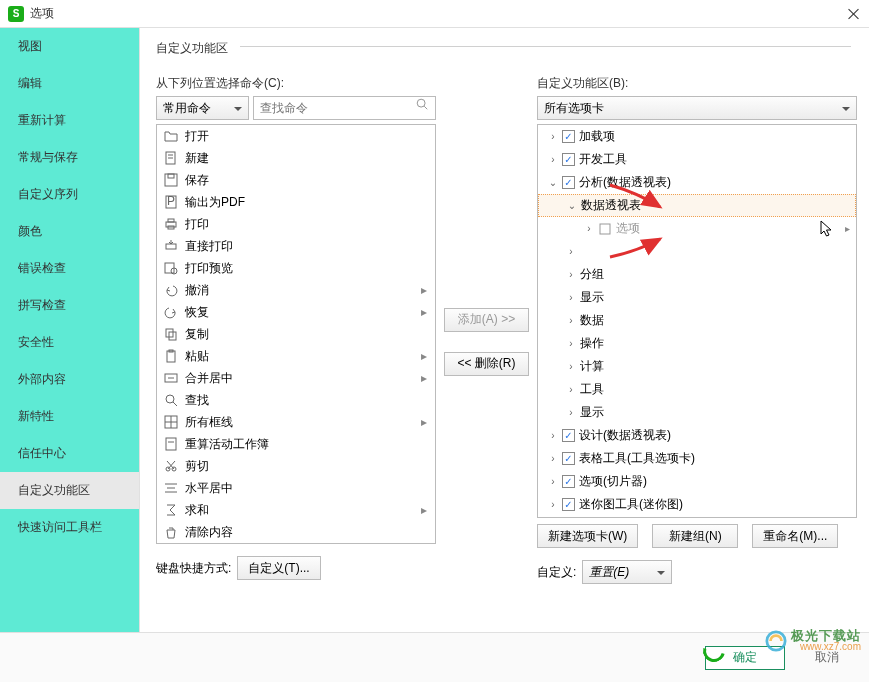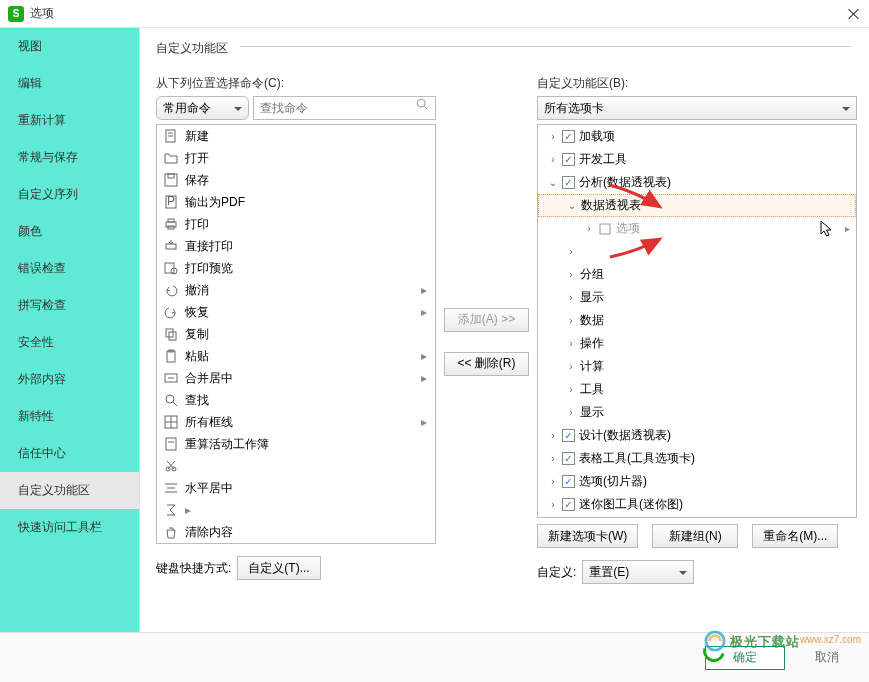--- a/index.html
+++ b/index.html
@@ -84,21 +84,21 @@
 .footer .ok::before { content: ''; position: absolute; left: -3px; top: -7px; width: 16px; height: 16px; border: 3px solid #1aad19; border-top-color: transparent; border-right-color: transparent; border-radius: 50%; transform: rotate(-30deg); }
 .footer .cancel { color: #666; cursor: pointer; }
 
 .arrow-annot { position: absolute; pointer-events: none; }
 .arrow-annot svg { overflow: visible; }
 
 .cursor-annot { position: absolute; left: 680px; top: 192px; pointer-events: none; }
 
 .watermark { position: absolute; right: 8px; bottom: 30px; display: flex; align-items: center; gap: 4px; opacity: 0.85; pointer-events: none; }
 .watermark .wm-logo { width: 22px; height: 22px; }
-.watermark .wm-text { display: flex; flex-direction: row; line-height: 1; }
+.watermark .wm-text { display: flex; flex-direction: column; line-height: 1; align-items: flex-end; }
 .watermark .wm-text .t1 { color: #3b8b3b; font-size: 13px; font-weight: bold; letter-spacing: 1px; }
 .watermark .wm-text .t2 { color: #e89030; font-size: 10px; }
 </style>
 </head>
 <body>
 
 <div class="titlebar">
   <div class="logo">S</div>
   <div class="title">选项</div>
   <div class="close"></div>
@@ -133,49 +133,49 @@
 
   <div class="content">
     <div class="fieldset-title">自定义功能区</div>
     <div class="fieldset-line"></div>
 
     <div class="cols" style="margin-top:18px;">
 
       <div class="col left">
         <div class="col-label">从下列位置选择命令(C):</div>
         <div class="search-row">
-          <div class="dropdown" style="width:150px;border-radius:6px;">
+          <div class="dropdown" style="width:150px;">
               <span>常用命令</span>
             </div>
           <div class="search-box">
             <input type="text" placeholder="查找命令" style="">
             <svg class="search-icon" viewBox="0 0 16 16">
                 <circle cx="7" cy="7" r="4.5" fill="none" stroke="currentColor"></circle>
                 <line x1="10.5" y1="10.5" x2="14" y2="14" stroke="currentColor"></line>
               </svg>
           </div>
         </div>
         <div class="listbox" id="cmdlist">
             <div class="cmd-item">
               <span class="ci-icon">
                 <svg viewBox="0 0 16 16" width="16" height="16">
+                  <path d="M2,4 L6,4 L7,6 L14,6 L14,13 L2,13 Z" fill="none" stroke="currentColor"></path>
+                </svg>
+              </span>
+              <span class="ci-label">打开</span>
+            </div>
+            <div class="cmd-item">
+              <span class="ci-icon">
+                <svg viewBox="0 0 16 16" width="16" height="16">
                   <rect x="3" y="2" width="9" height="12" fill="none" stroke="currentColor"></rect>
                   <line x1="5" y1="5" x2="10" y2="5" stroke="currentColor"></line>
                   <line x1="5" y1="8" x2="10" y2="8" stroke="currentColor"></line>
                 </svg>
               </span>
               <span class="ci-label">新建</span>
-            </div>
-            <div class="cmd-item">
-              <span class="ci-icon">
-                <svg viewBox="0 0 16 16" width="16" height="16">
-                  <path d="M2,4 L6,4 L7,6 L14,6 L14,13 L2,13 Z" fill="none" stroke="currentColor"></path>
-                </svg>
-              </span>
-              <span class="ci-label">打开</span>
             </div>
             <div class="cmd-item">
               <span class="ci-icon">
                 <svg viewBox="0 0 16 16" width="16" height="16">
                   <rect x="2" y="2" width="12" height="12" fill="none" stroke="currentColor"></rect>
                   <rect x="5" y="2" width="6" height="4" fill="none" stroke="currentColor"></rect>
                 </svg>
               </span>
               <span class="ci-label">保存</span>
             </div>
@@ -294,37 +294,39 @@
             </div>
             <div class="cmd-item">
               <span class="ci-icon">
                 <svg viewBox="0 0 16 16" width="16" height="16">
                   <circle cx="5" cy="11" r="2" fill="none" stroke="currentColor"></circle>
                   <circle cx="11" cy="11" r="2" fill="none" stroke="currentColor"></circle>
                   <line x1="5" y1="11" x2="12" y2="3" stroke="currentColor"></line>
                   <line x1="11" y1="11" x2="4" y2="3" stroke="currentColor"></line>
                 </svg>
               </span>
+              <span class="ci-label">剪切</span>
             </div>
             <div class="cmd-item">
               <span class="ci-icon">
                 <svg viewBox="0 0 16 16" width="16" height="16">
                   <line x1="2" y1="4" x2="14" y2="4" stroke="currentColor"></line>
                   <line x1="4" y1="8" x2="12" y2="8" stroke="currentColor"></line>
                   <line x1="2" y1="12" x2="14" y2="12" stroke="currentColor"></line>
                 </svg>
               </span>
               <span class="ci-label">水平居中</span>
             </div>
             <div class="cmd-item">
               <span class="ci-icon">
                 <svg viewBox="0 0 16 16" width="16" height="16">
                   <path d="M4,3 L12,3 L7,8 L12,13 L4,13" fill="none" stroke="currentColor"></path>
                 </svg>
               </span>
+              <span class="ci-label">求和</span>
               <span class="ci-arrow">▸</span>
             </div>
             <div class="cmd-item">
               <span class="ci-icon">
                 <svg viewBox="0 0 16 16" width="16" height="16">
                   <path d="M4,6 L12,6 L11,14 L5,14 Z M6,4 L10,4 L10,6" fill="none" stroke="currentColor"></path>
                 </svg>
               </span>
               <span class="ci-label">清除内容</span>
             </div>
@@ -443,21 +445,21 @@
               <span class="ti-label">迷你图工具(迷你图)</span>
             </div>
           </div>
         <div class="right-buttons">
           <div class="btn">新建选项卡(W)</div>
           <div class="btn">新建组(N)</div>
           <div class="btn">重命名(M)...</div>
         </div>
         <div class="bottom-row">
           <span>自定义:</span>
-          <div class="dropdown" style="width:112px;">
+          <div class="dropdown" style="width:90px;font-style:italic;">
               <span>重置(E)</span>
             </div>
         </div>
 
       </div>
     </div>
 
     <div class="arrow-annot" style="left:468px; top:155px;">
       <svg width="60" height="30">
           <defs>

